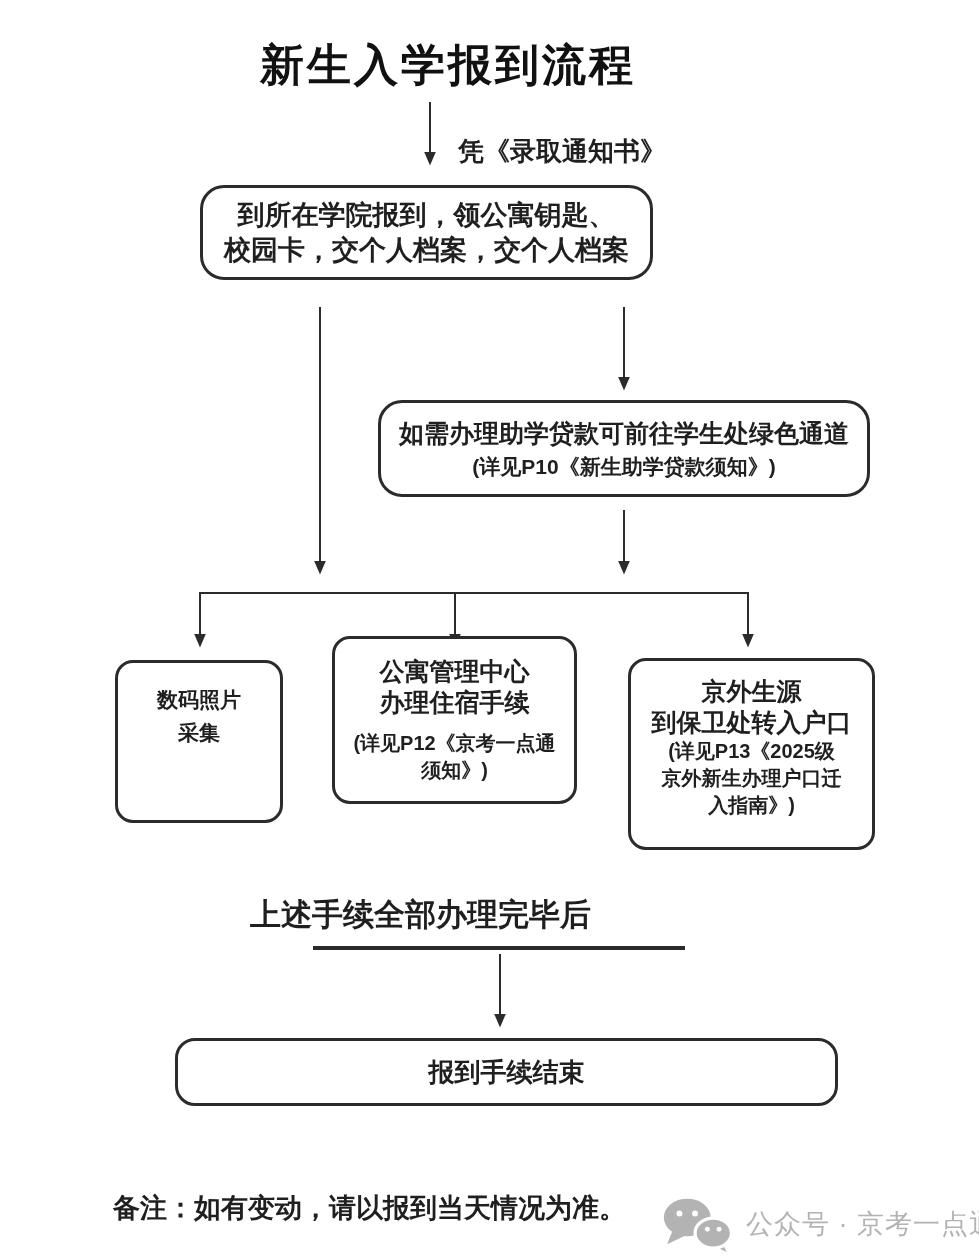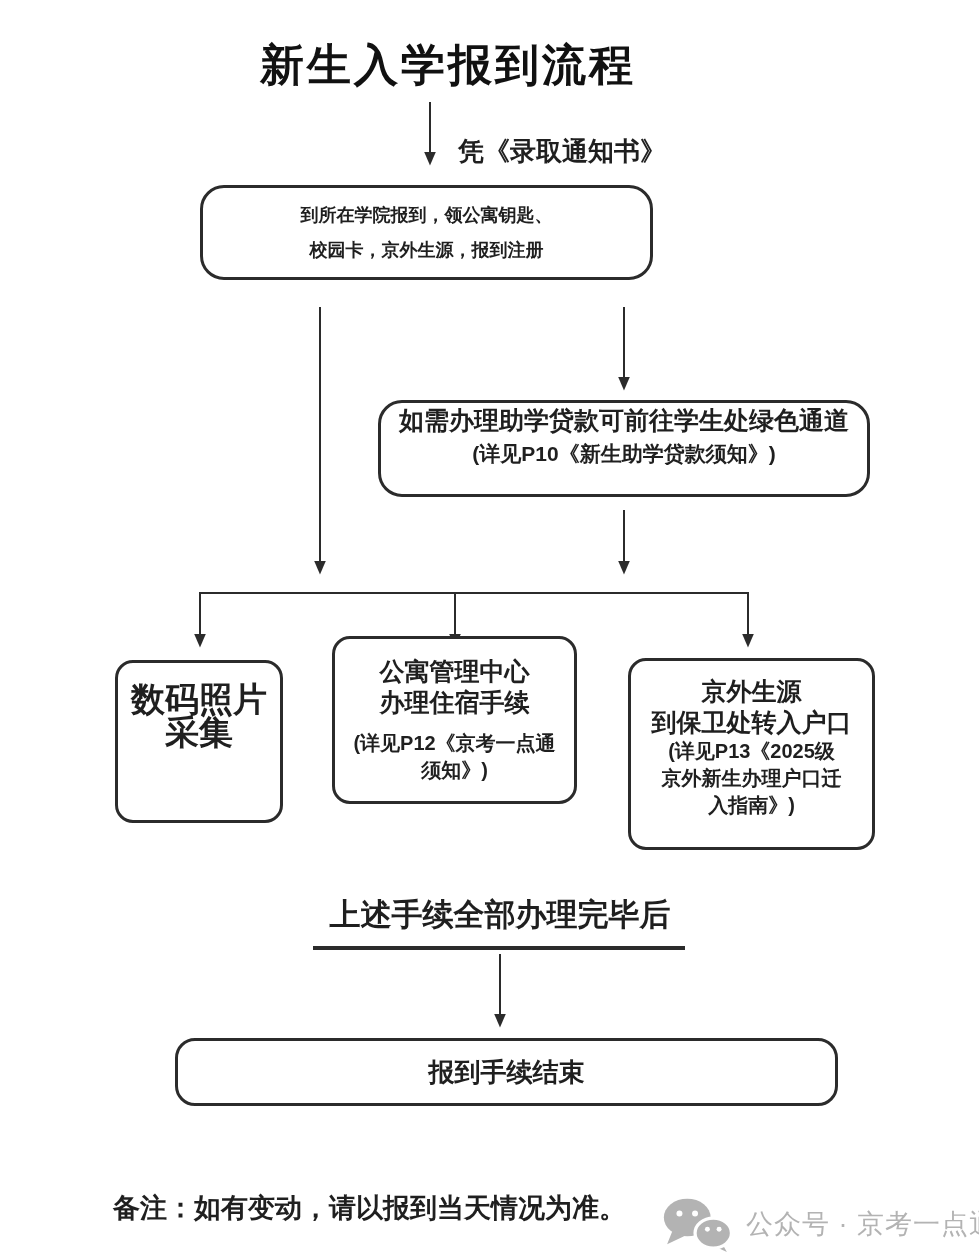--- a/index.html
+++ b/index.html
@@ -44,37 +44,38 @@
     border: 3px solid #2b2b2b;
     background: #ffffff;
     text-align: center;
     font-weight: bold;
     z-index: 2;
   }
   .node-report {
     left: 200px; top: 185px;
     width: 453px; height: 95px;
     border-radius: 24px;
-    font-size: 18px;
+    font-size: 27px;
     line-height: 35px;
     padding-top: 10px;
   }
   .node-loan {
     left: 378px; top: 400px;
     width: 492px; height: 97px;
     border-radius: 24px;
+    padding-top: 13px;
   }
   .node-loan .main-line { font-size: 25px; line-height: 34px; }
   .node-loan .sub-line { font-size: 21px; line-height: 28px; margin-top: 3px; }
   .node-photo {
     left: 115px; top: 660px;
     width: 168px; height: 163px;
     border-radius: 18px;
     padding-top: 20px;
-    font-size: 34px;
+    font-size: 21px;
     line-height: 33px;
   }
   .node-dorm {
     left: 332px; top: 636px;
     width: 245px; height: 168px;
     border-radius: 18px;
     padding-top: 17px;
   }
   .node-dorm .main-line { font-size: 25px; line-height: 31px; }
   .node-dorm .sub-block { margin-top: 12px; }
@@ -85,21 +86,21 @@
     border-radius: 18px;
     padding-top: 15px;
   }
   .node-hukou .main-line { font-size: 25px; line-height: 31px; }
   .node-hukou .sub-block { }
   .node-hukou .sub-line { font-size: 20px; line-height: 27px; }
   .milestone {
     position: absolute;
     left: 250px; top: 894px;
     width: 500px;
-    text-align: center;
+    text-align: left;
     font-size: 31px;
     font-weight: bold;
     z-index: 2;
   }
   .milestone-rule {
     position: absolute;
     left: 313px; top: 946px;
     width: 372px; height: 4px;
     background: #2b2b2b;
     z-index: 2;
@@ -160,21 +161,21 @@
       <path d="M500,954 L500,1014" marker-end="url(#ah)"></path>
     </g>
   </svg>
 
   <h1 class="page-title">新生入学报到流程</h1>
 
   <div class="edge-label">凭《录取通知书》</div>
 
   <div class="node node-report">
     <div>到所在学院报到，领公寓钥匙、</div>
-    <div>校园卡，京外生源，报到注册</div>
+    <div>校园卡，交个人档案，交个人档案</div>
   </div>
 
   <div class="node node-loan">
     <div class="main-line">如需办理助学贷款可前往学生处绿色通道</div>
     <div class="sub-line">(详见P10《新生助学贷款须知》)</div>
   </div>
 
   <div class="node node-photo">
     <div>数码照片</div>
     <div>采集</div>

